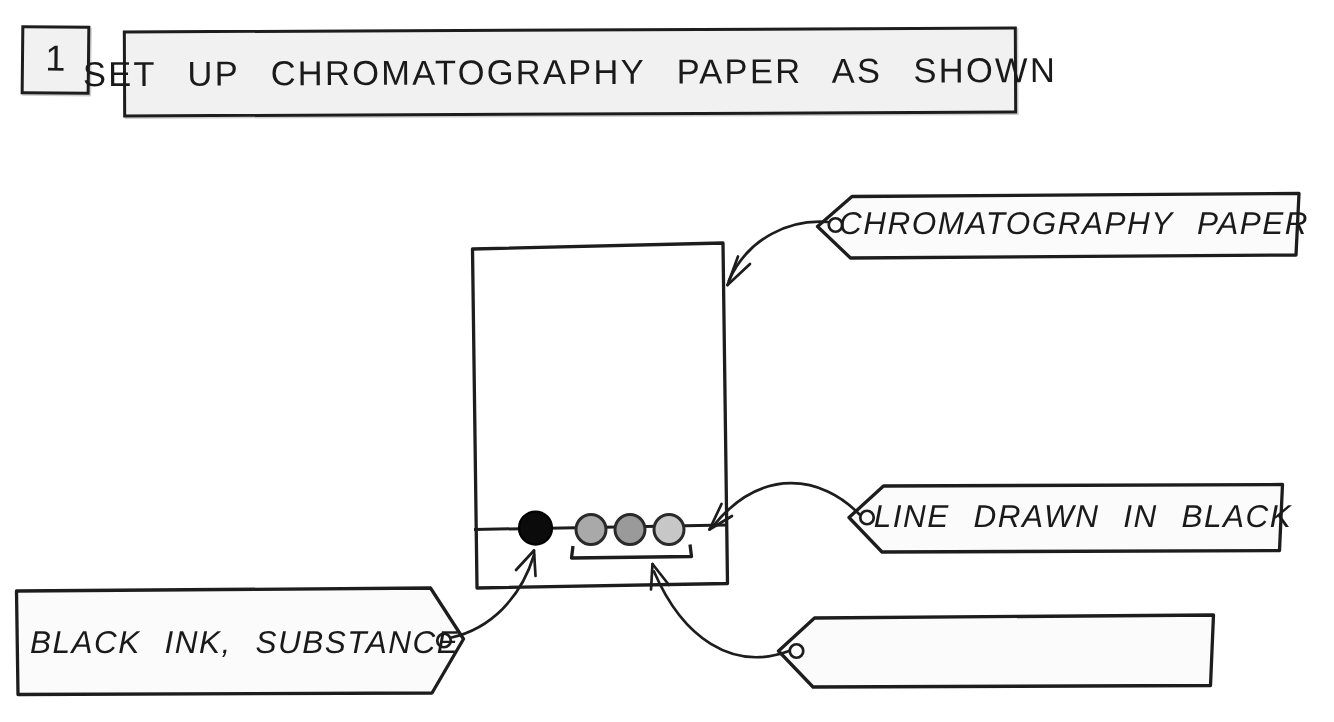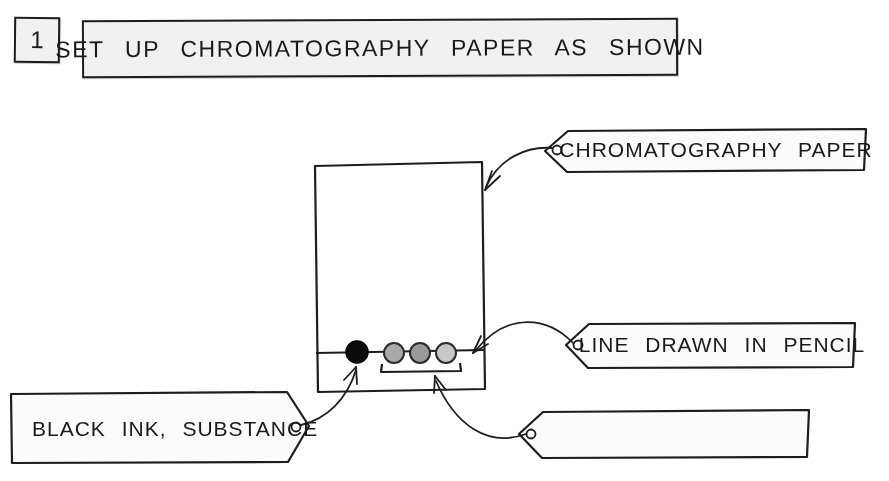--- a/index.html
+++ b/index.html
@@ -46,29 +46,30 @@
   }
 
   
   .tag-text {
     display: flex; align-items: center; justify-content: center;
     font-size: 21px;
     letter-spacing: 1px;
     word-spacing: 9px;
     white-space: nowrap;
     pointer-events: none;
+    font-style: italic;
   }
 
   .t-chroma    { left: 568px; top: 130px; width: 296px; height: 40px; }
   .t-pencil    { left: 590px; top: 323px; width: 264px; height: 44px; }
   .t-reference { left: 544px; top: 411px; width: 264px; height: 46px; word-spacing: 17px; }
   .t-blackink  {
     left: 13px; top: 394px; width: 274px; height: 68px;
     flex-direction: column; align-items: flex-start; justify-content: center;
-    padding-left: 19px; line-height: 33px;
+    padding-left: 7px; line-height: 33px;
   }
 </style>
 </head>
 <body>
 
 <div class="stage">
 
   <svg class="diagram-layer" viewBox="0 0 889 481">
 
     <polygon points="315,166 482,162 485,389 318,392" fill="#ffffff" stroke="#1d1d1d" stroke-width="2.2" stroke-linejoin="round"></polygon>
@@ -129,20 +130,20 @@
 
   <div class="abs step-box">
     <span>1</span>
   </div>
   <div class="abs title-box">
     <span>SET UP CHROMATOGRAPHY PAPER AS SHOWN</span>
   </div>
 
   <div class="abs tag-text t-chroma">CHROMATOGRAPHY PAPER</div>
 
-  <div class="abs tag-text t-pencil">LINE DRAWN IN PENCIL</div>
+  <div class="abs tag-text t-pencil">LINE DRAWN IN BLACK</div>
 
 
   <div class="abs tag-text t-blackink">
     <div>BLACK INK, SUBSTANCE</div>
   </div>
 
 </div>
 
 </body></html>

